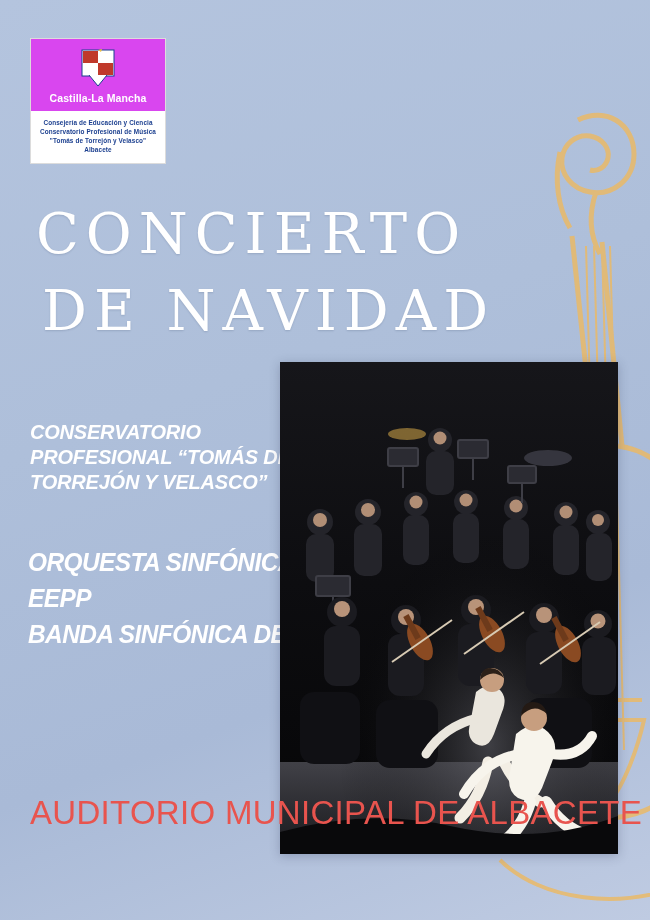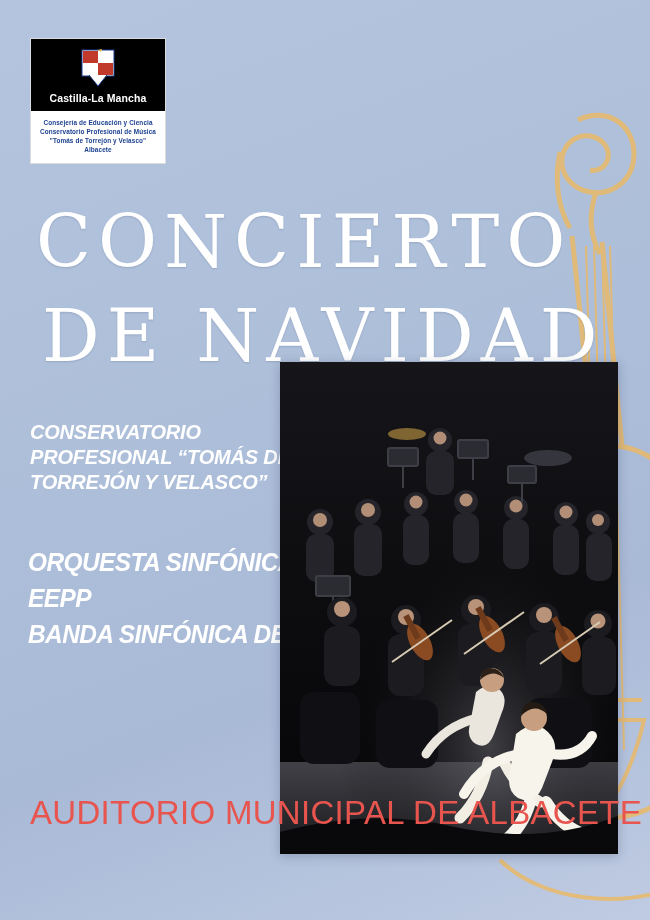--- a/index.html
+++ b/index.html
@@ -34,21 +34,21 @@
     position: absolute;
     left: 30px;
     top: 38px;
     width: 136px;
     background: #ffffff;
     border: 1px solid #dcdcdc;
     padding: 0;
     box-sizing: border-box;
   }
   .logo-top {
-    background: #000000;
+    background: #d946ef;
     padding: 10px 6px 6px 6px;
     text-align: center;
   }
   .logo-shield {
     width: 34px;
     height: 40px;
     margin: 0 auto 4px auto;
     display: block;
   }
   .logo-region {
@@ -72,21 +72,21 @@
   }
 
   
   .headline {
     position: absolute;
     left: 36px;
     top: 205px;
     color: #ffffff;
     font-family: "DejaVu Serif", serif;
     font-weight: 400;
-    font-size: 72px;
+    font-size: 56px;
     line-height: 1.05;
     letter-spacing: 7px;
     text-shadow: 0 1px 2px rgba(40,55,90,0.18);
   }
   .headline .line2 {
     display: block;
     margin-left: 6px;
     margin-top: 18px;
   }
 

